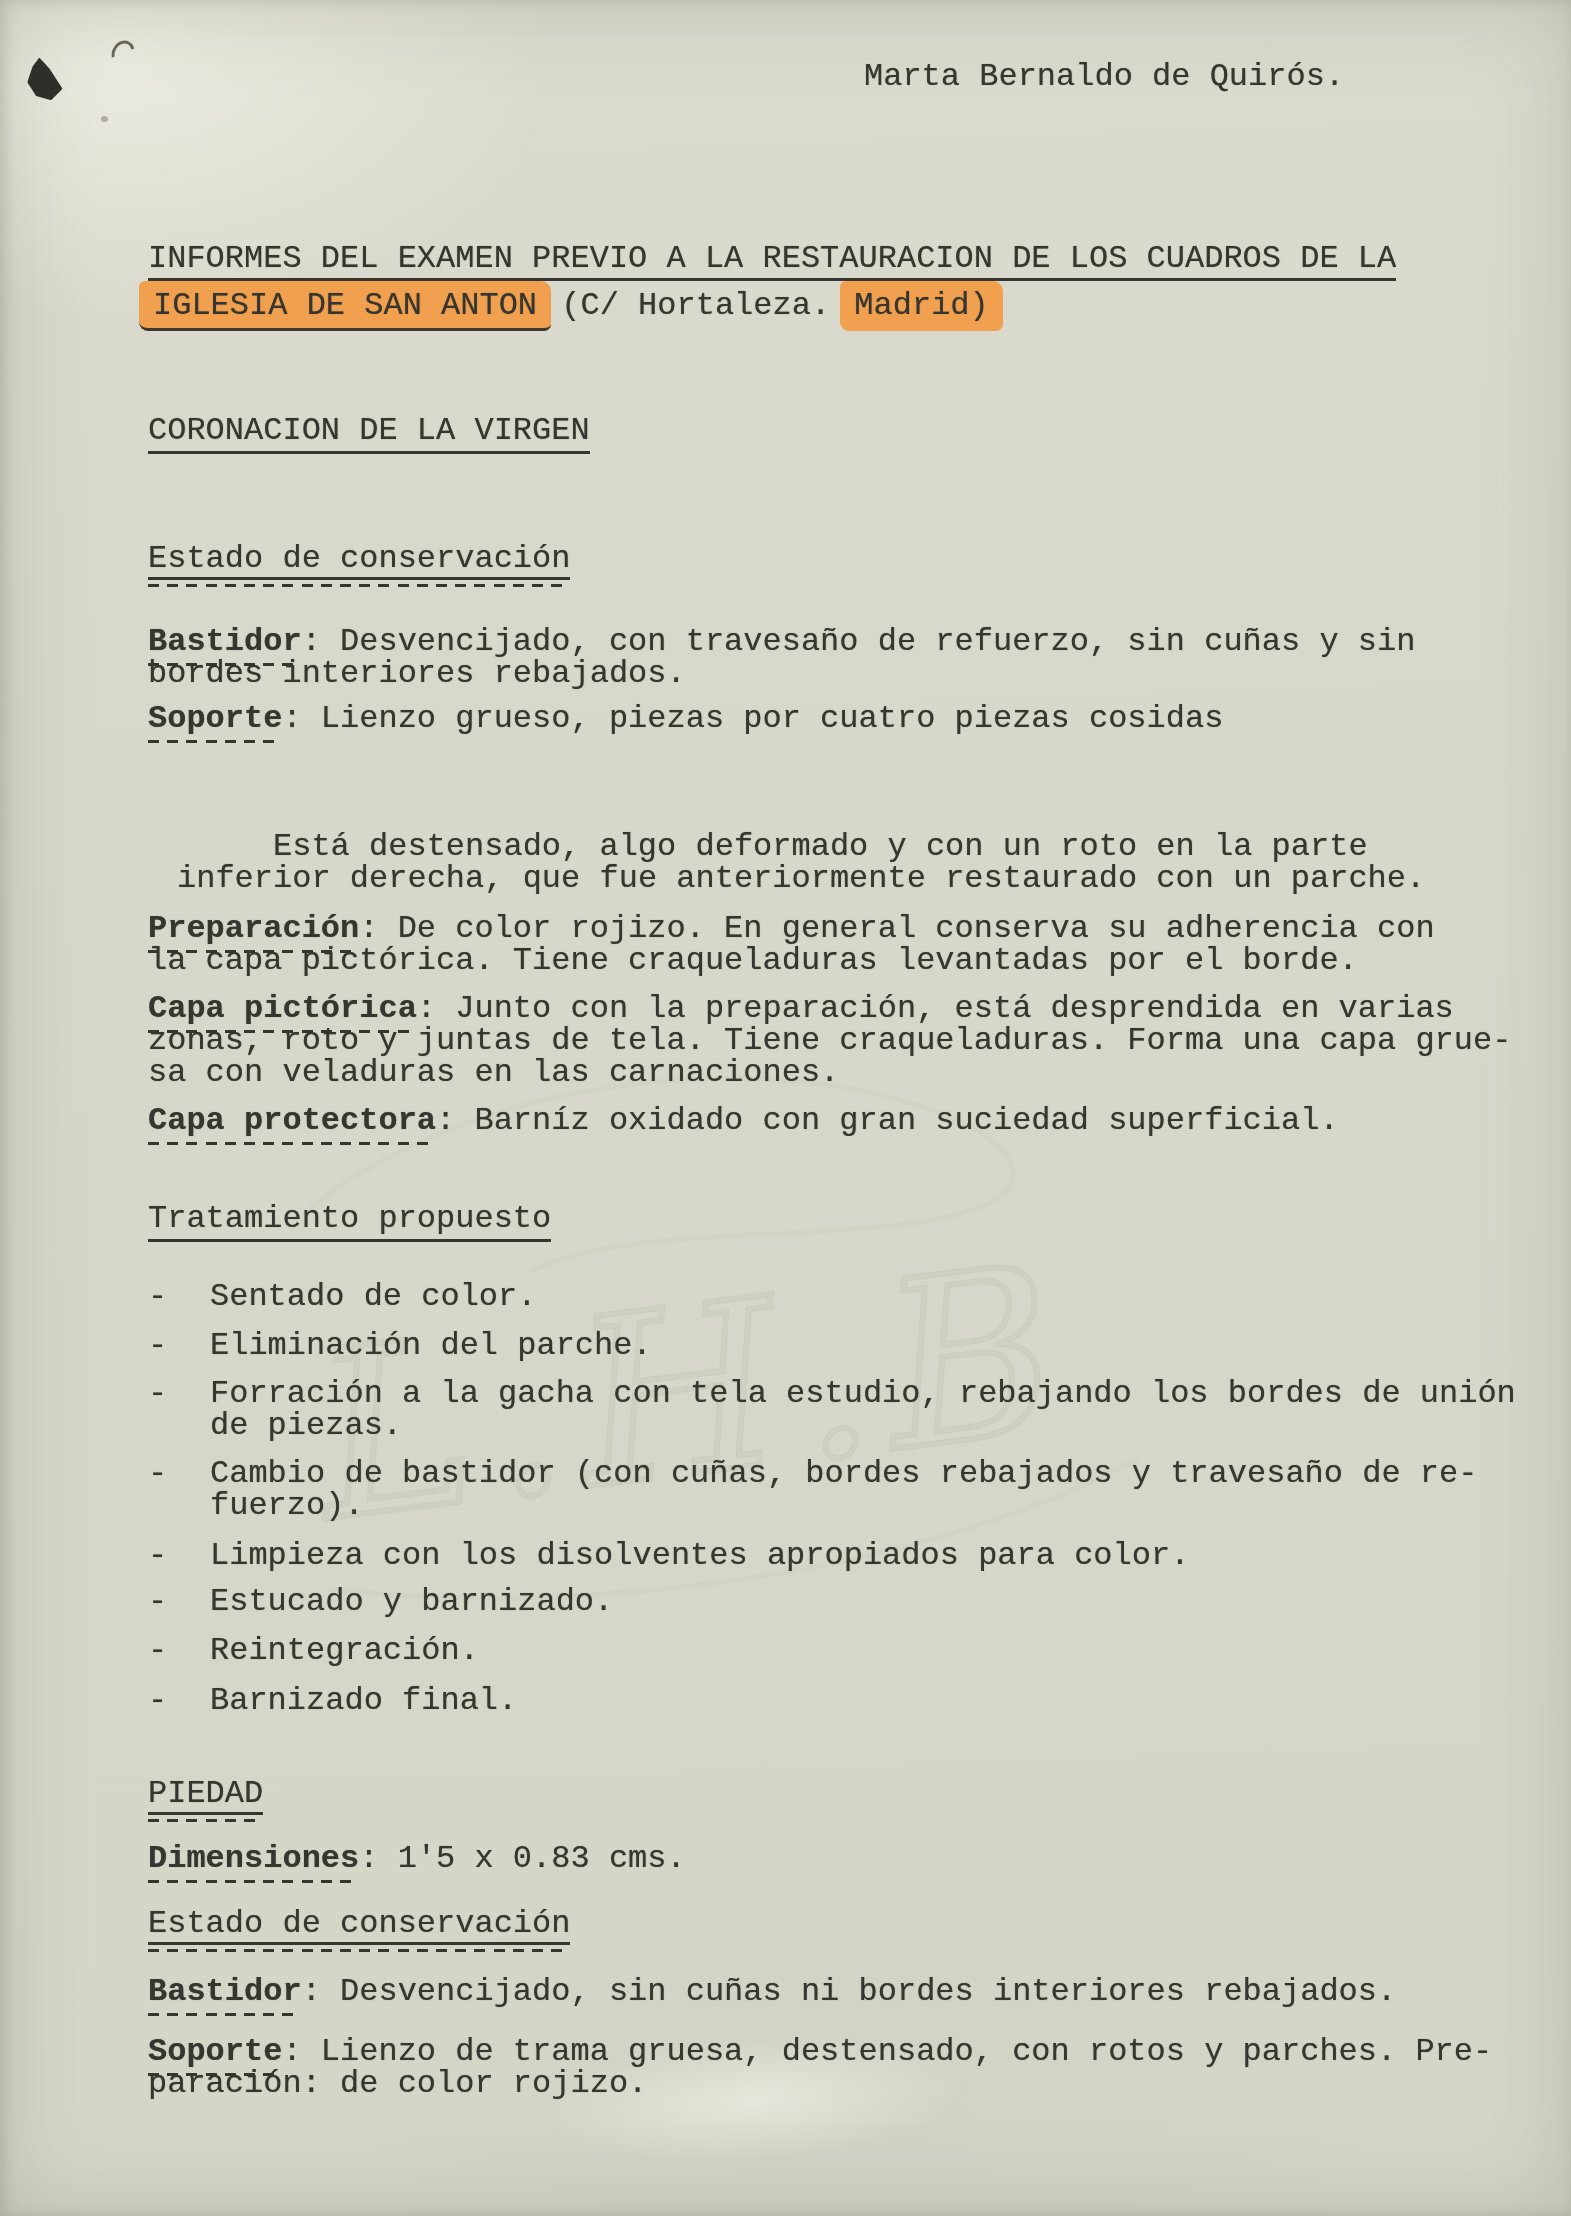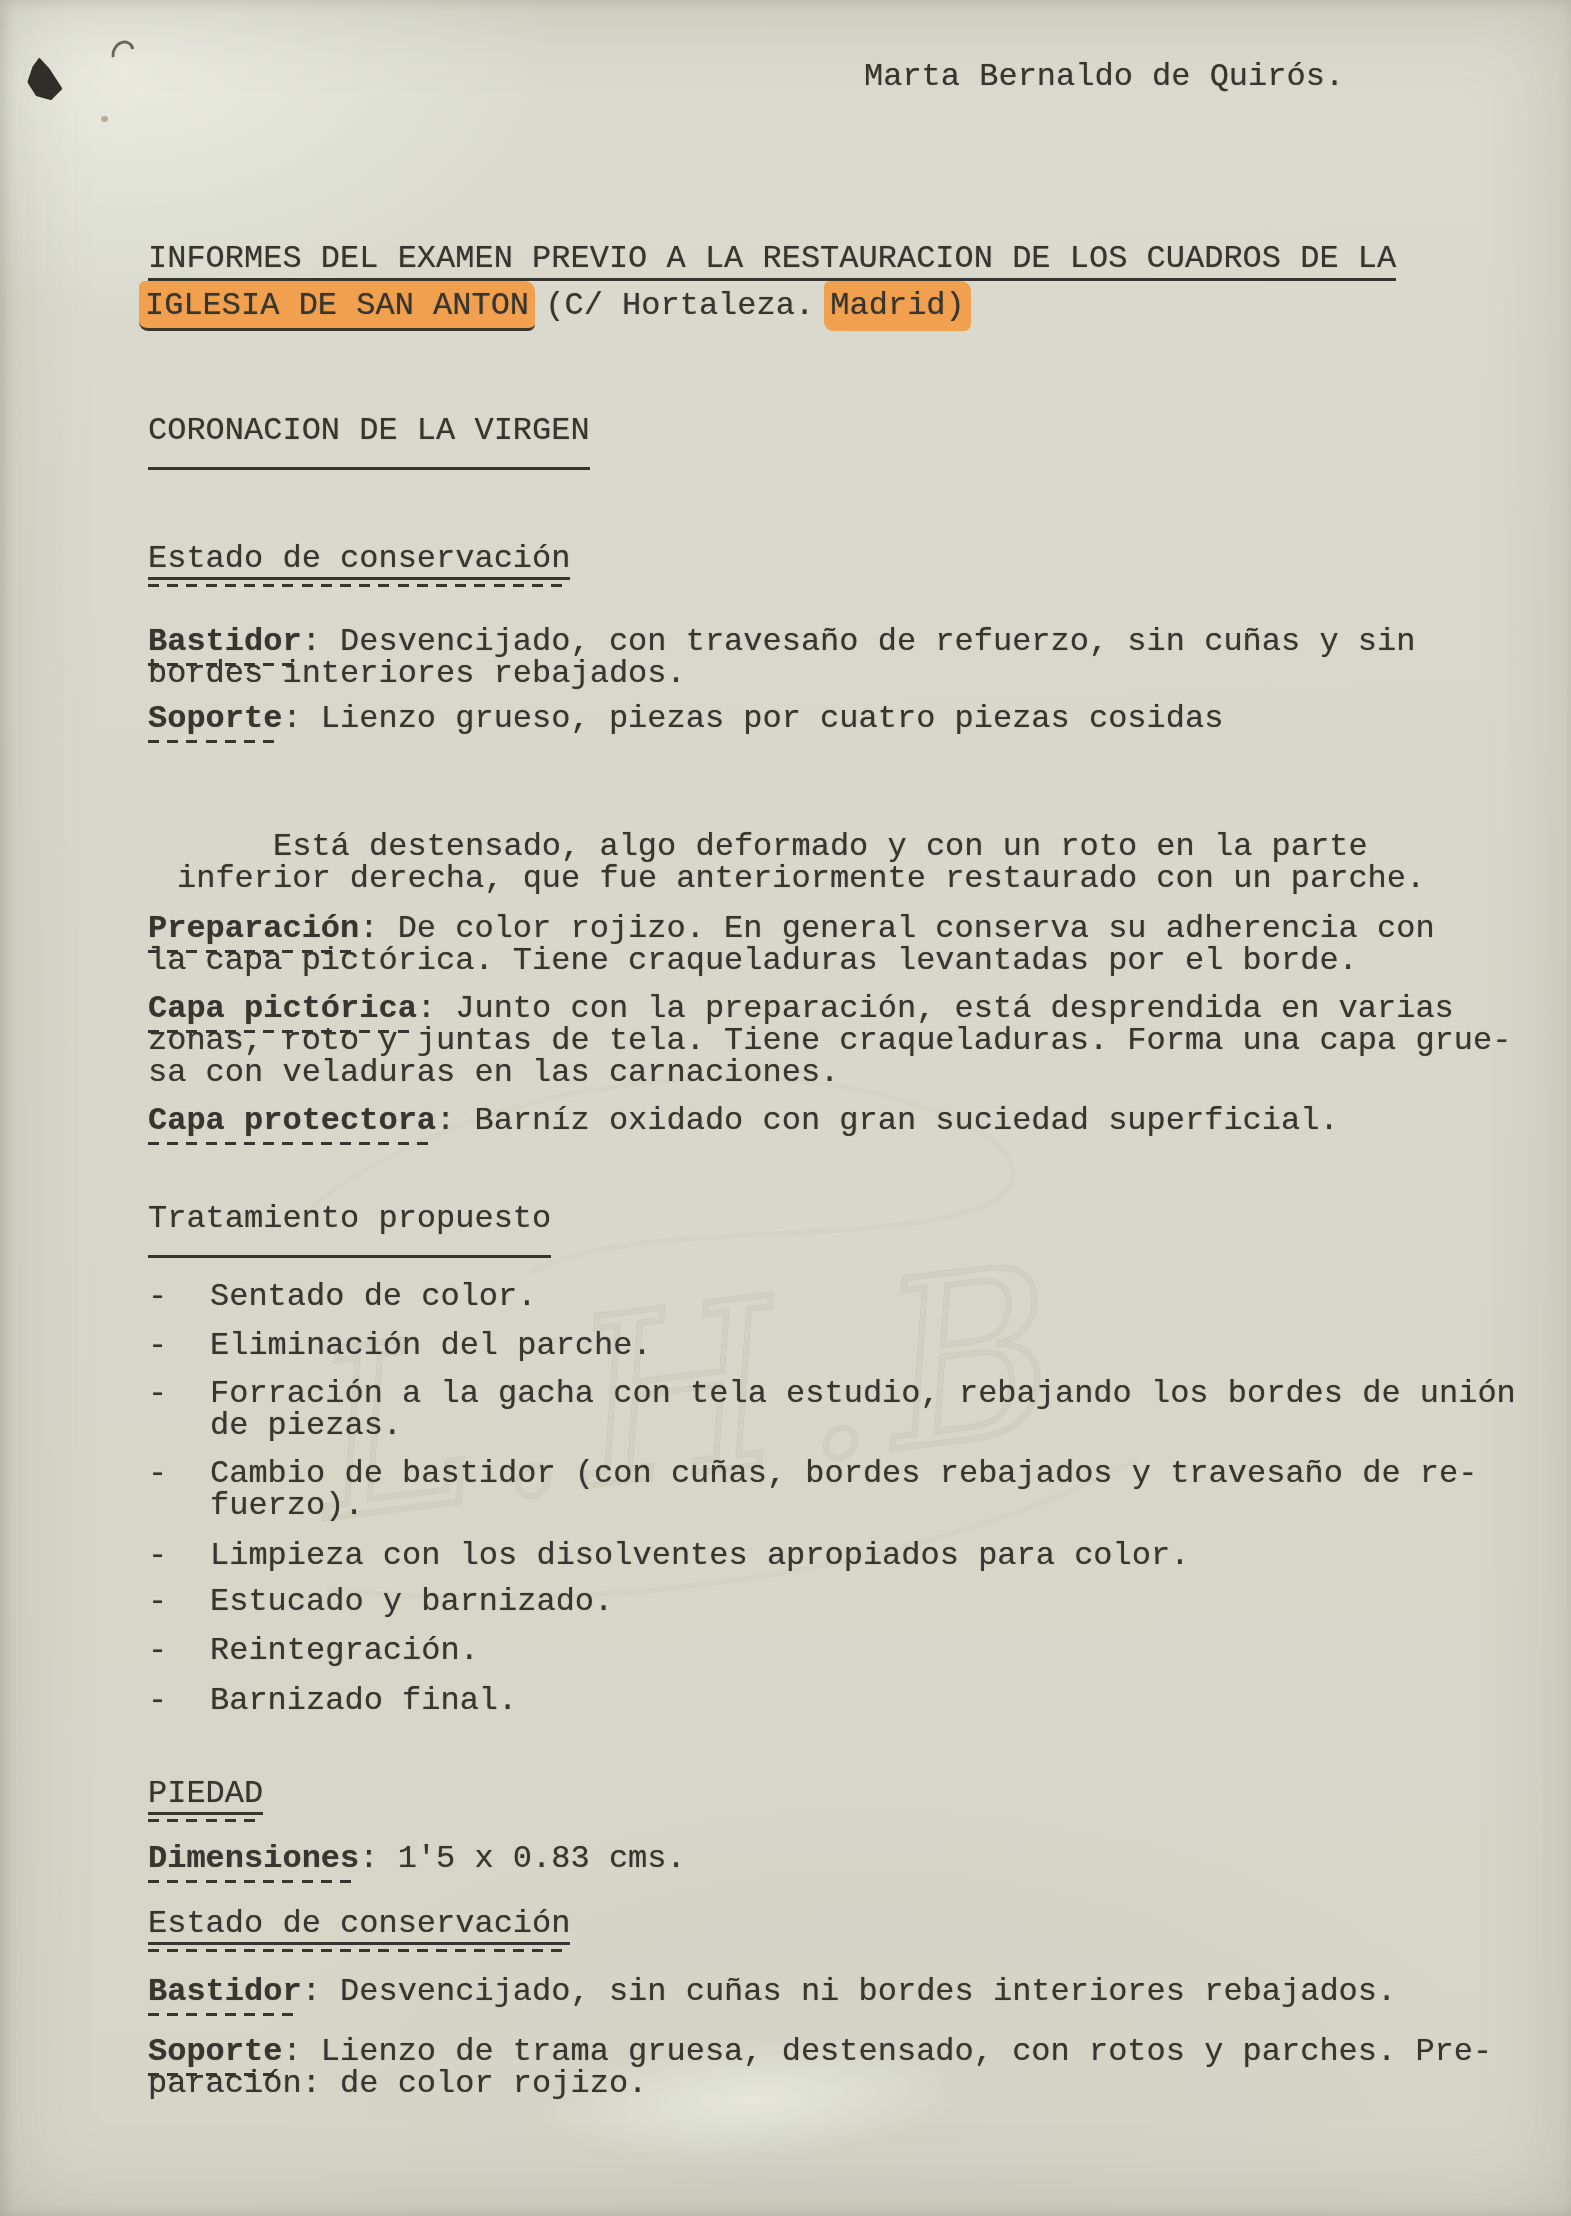--- a/index.html
+++ b/index.html
@@ -15,37 +15,37 @@
     overflow:hidden;
     font-family:"Liberation Mono","DejaVu Sans Mono",monospace;
     font-size:32px;line-height:32px;
     color:#36352f;
     text-shadow:0 0 1px rgba(54,53,47,.55);
   }
   .line{position:absolute;left:148px;white-space:pre-wrap;}
   .single{white-space:pre;}
   
   .u-solid{border-bottom:3px solid #36352f;padding-bottom:3px;display:inline-block;}
-  .t-solid{border-bottom:3px solid #36352f;padding-bottom:20px;display:inline-block;}
+  .t-solid{border-bottom:3px solid #36352f;padding-bottom:4px;display:inline-block;}
   .t-dash{
     display:inline;
     background:repeating-linear-gradient(90deg,#36352f 0 11px,transparent 11px 19.2px) left bottom / 100% 3px no-repeat;
     padding-bottom:6px;
     font-weight:bold;
   }
   .t-soliddash{
     display:inline-block;
     background:
       linear-gradient(#36352f,#36352f) left calc(100% - 7px) / 100% 3px no-repeat,
       repeating-linear-gradient(90deg,#36352f 0 11px,transparent 11px 19.2px) left bottom / 100% 3px no-repeat;
     padding-bottom:12px;
   }
   .hl{
     background:#f0a04e;
-    padding:6px 6px 7px;
+    padding:6px 14px 7px;
     margin:0 -9px;
     border-radius:6px 10px 7px 9px;
     box-decoration-break:clone;
   }
   .hl.u-line{border-bottom:3px solid #3a382f;padding-bottom:4px;}
   .para-indent{text-indent:96px;margin-left:29px;}
   .treat-item{position:absolute;left:148px;display:flex;}
   .treat-item .marker{width:38px;flex:0 0 38px;}
   .treat-item .itext{white-space:pre-wrap;margin-left:24px;}
   

